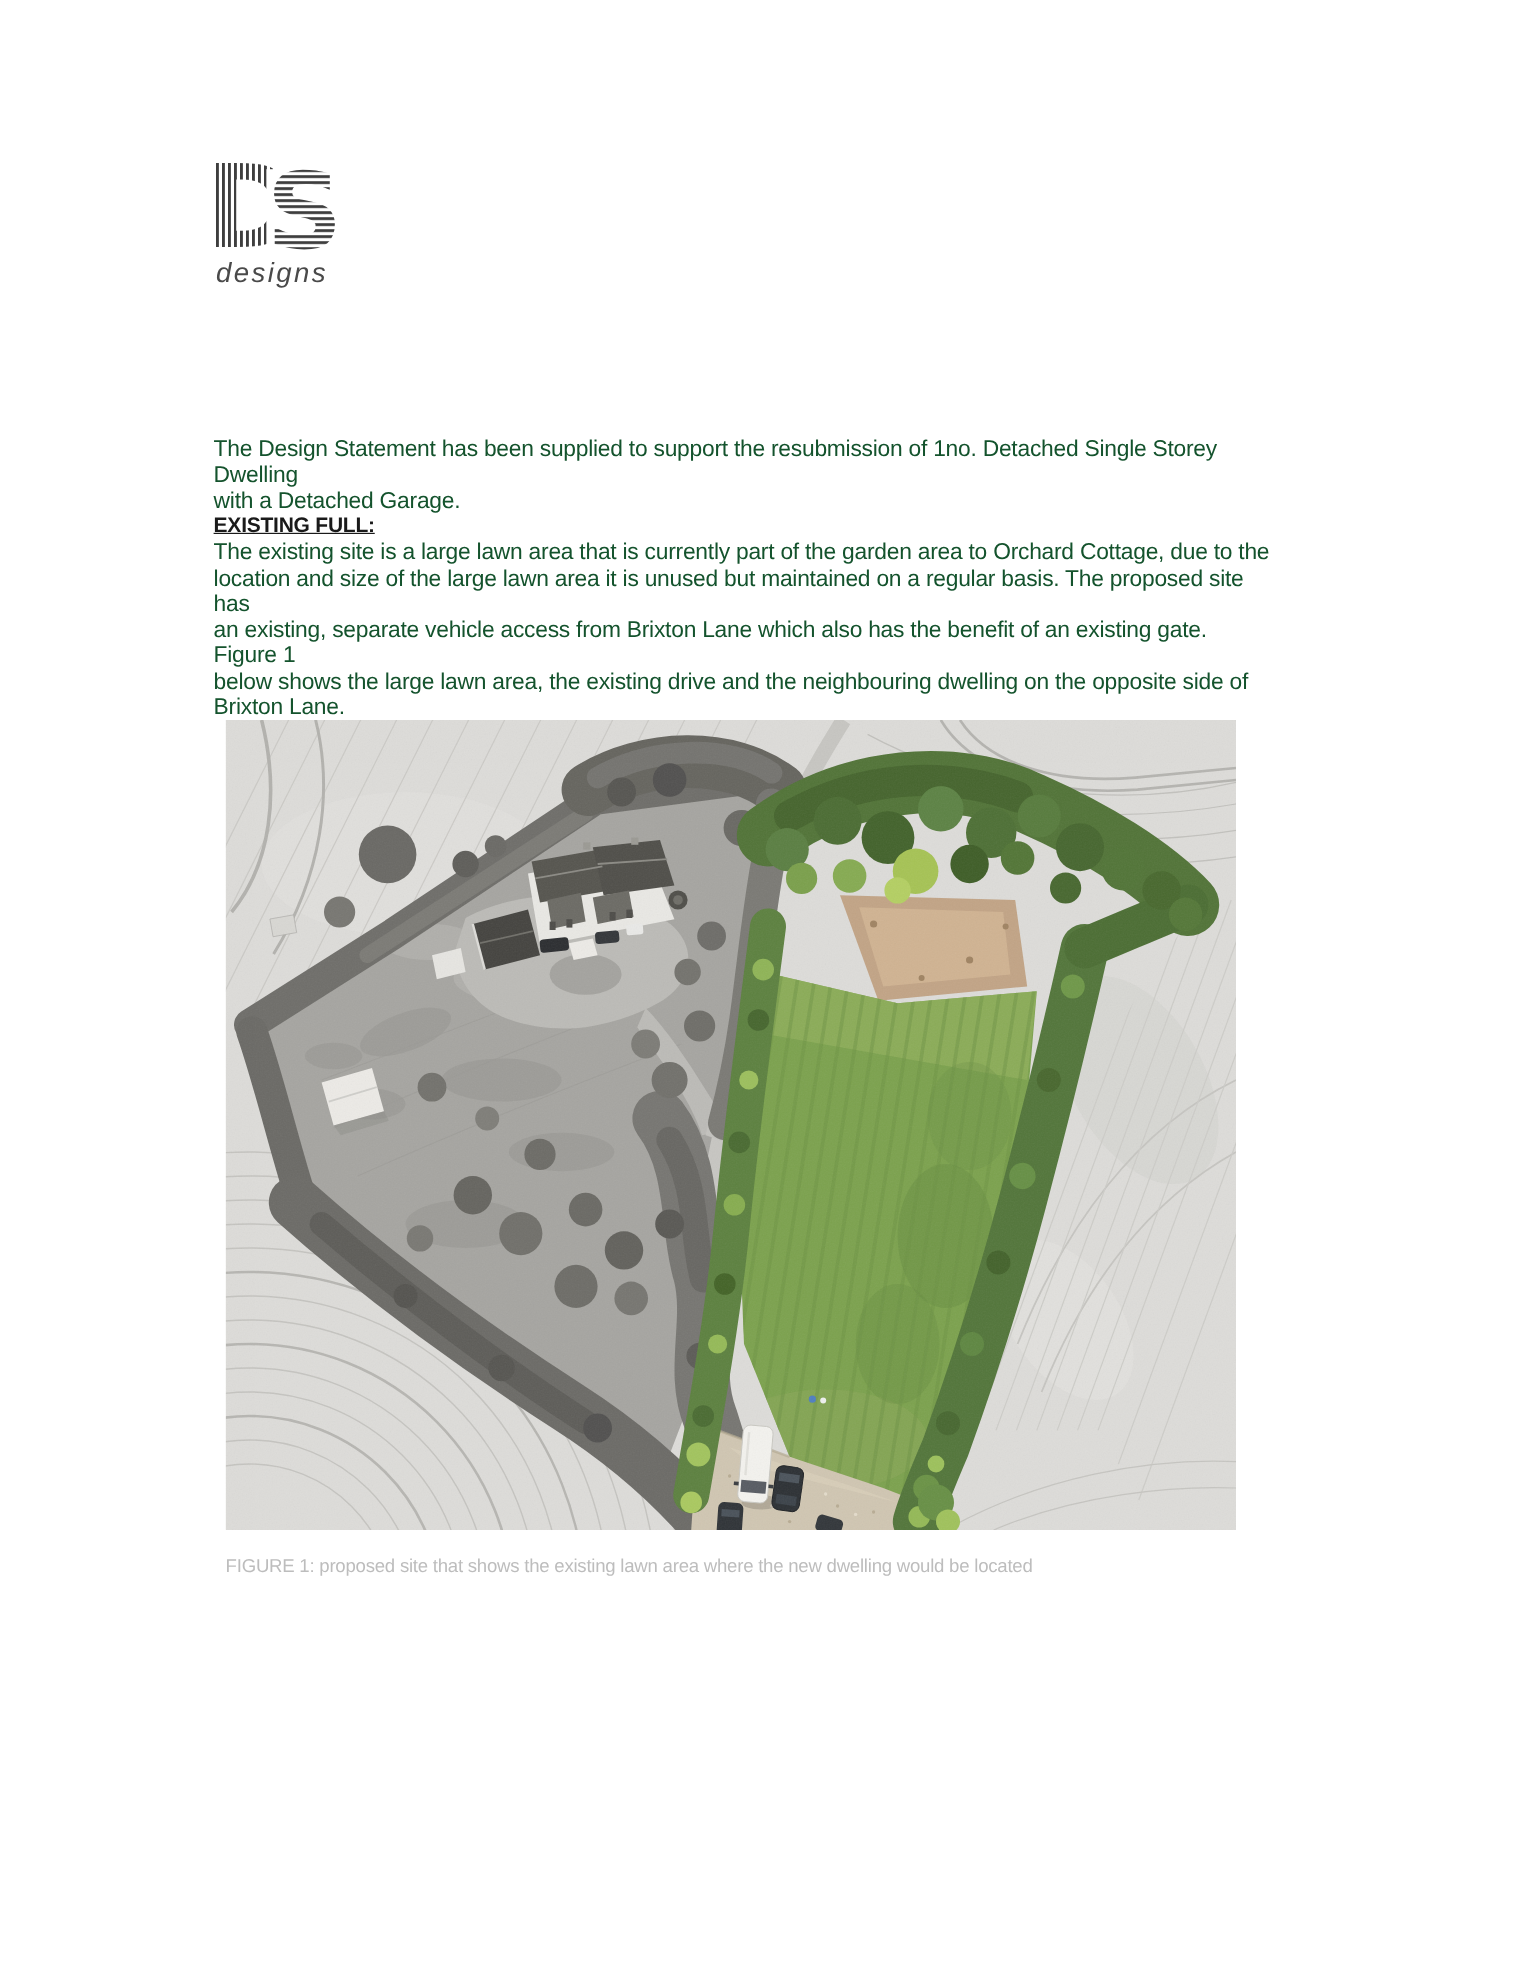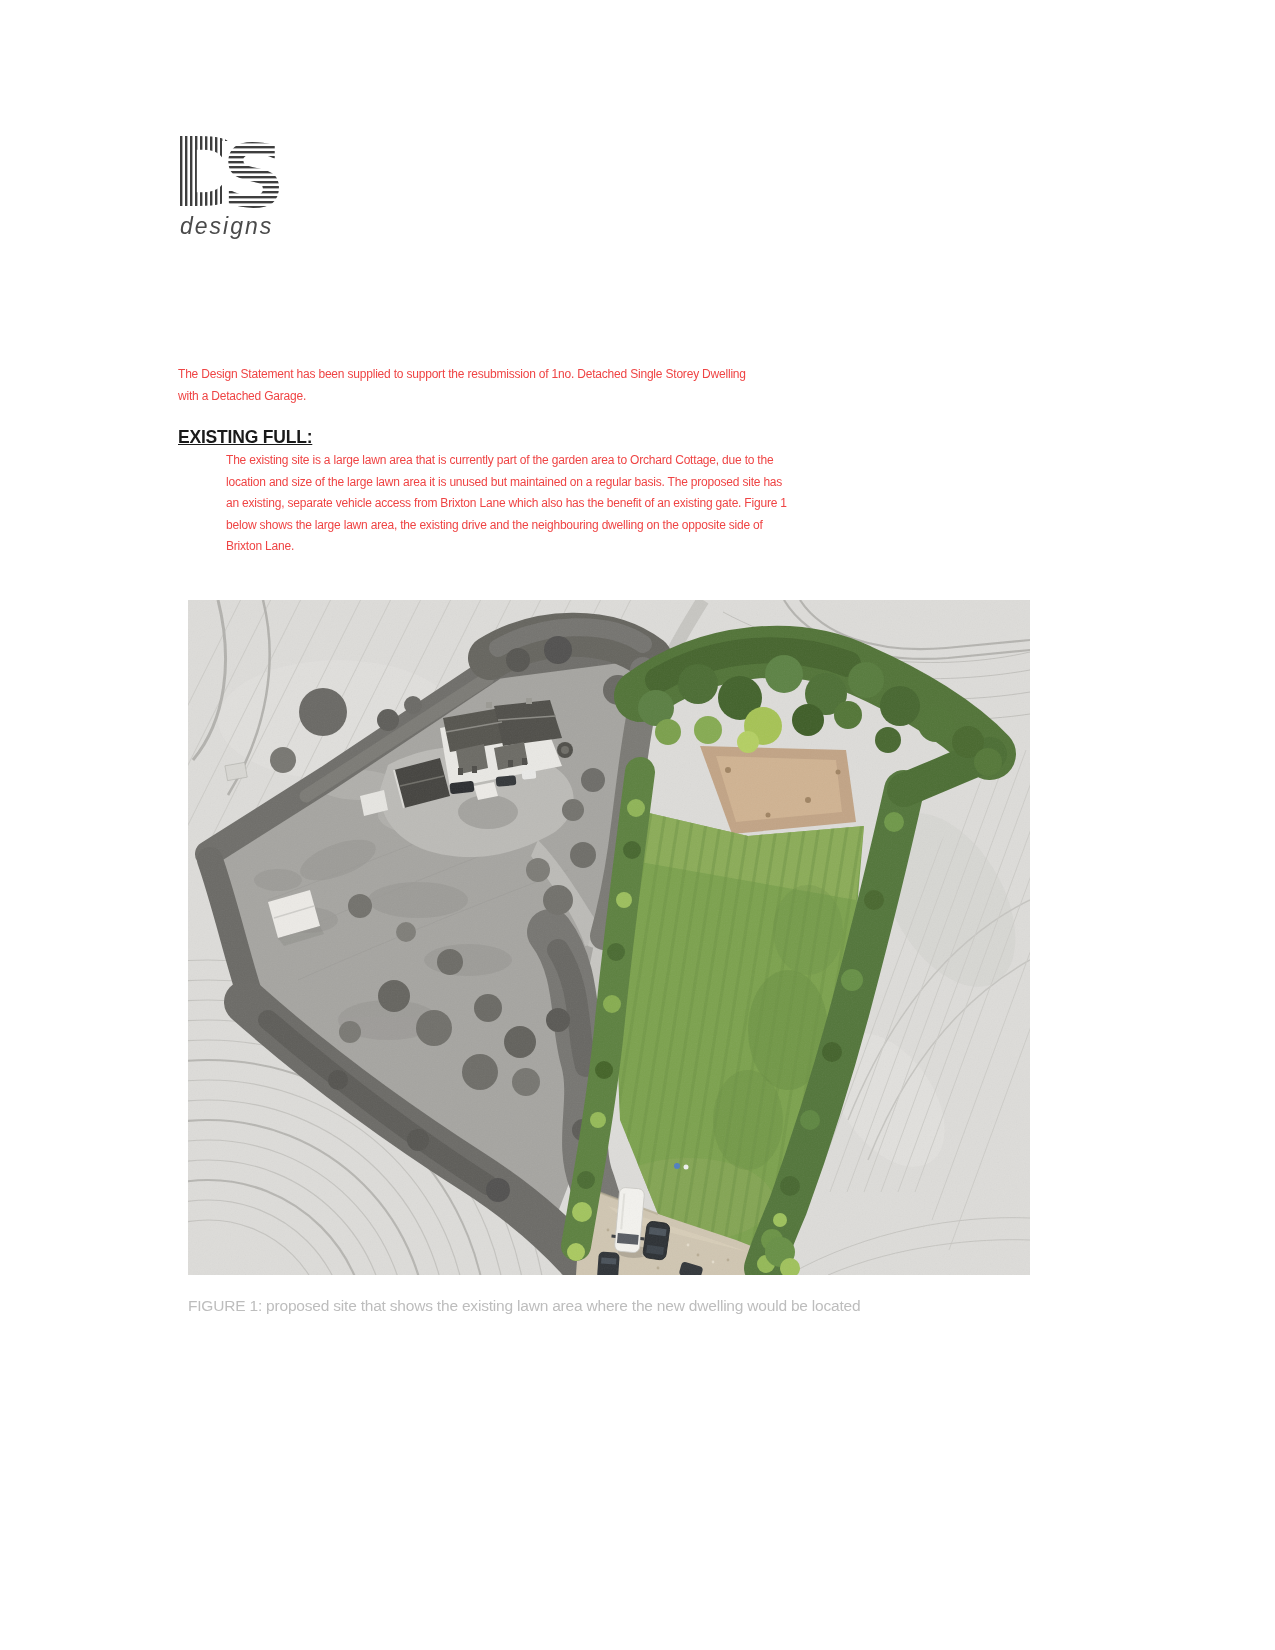--- a/index.html
+++ b/index.html
@@ -6,26 +6,26 @@
   .page{position:relative;width:1275px;height:1650px;background:#ffffff;overflow:hidden;
         font-family:"Liberation Sans", sans-serif;}
   .logo{position:absolute;left:170px;top:131px;width:140px;}
   .logo-word{margin-top:-4px;margin-left:10px;font-size:23px;letter-spacing:2px;color:#4a4a4a;font-style:italic;}
   .title{position:absolute;left:178px;top:251px;width:900px;font-size:18px;font-weight:bold;
          color:#161616;letter-spacing:-0.3px;line-height:23px;}
   .subtitle{position:absolute;left:178px;top:276px;width:900px;font-size:18px;color:#b6b6b6;
             letter-spacing:-0.3px;line-height:22px;white-space:pre-line;}
   .sec-head{position:absolute;left:178px;width:700px;font-size:17.5px;font-weight:bold;color:#1a1a1a;
             text-decoration:underline;letter-spacing:-0.2px;}
-  .sec-body{position:absolute;left:178px;width:884px;font-size:12px;color:#ef4444;line-height:21.5px;
+  .sec-body{position:absolute;left:178px;width:884px;font-size:19px;color:#14532d;line-height:21.5px;
             letter-spacing:-0.2px;white-space:pre-line;}
   #intro-head{top:341px;}
   #intro-body{top:364px;}
   #existing-head{top:427px;}
-  #existing-body{top:450px;margin-left:48px;}
+  #existing-body{top:450px;}
   .figure{position:absolute;left:188px;top:600px;width:842px;height:675px;}
   .caption{position:absolute;left:188px;top:1297px;width:842px;text-align:left;font-size:15.5px;
            color:#bdbdbd;letter-spacing:-0.2px;}
 </style>
 </head>
 <body>
 
 <div class="page">
 
   <div class="logo">

